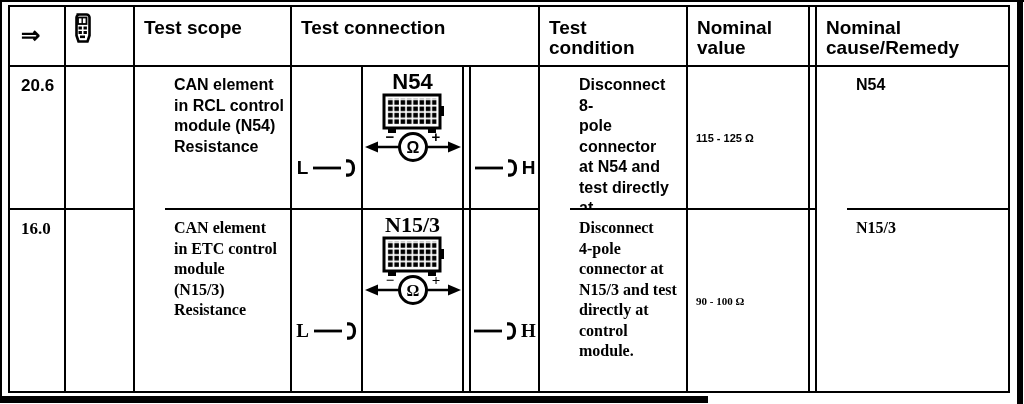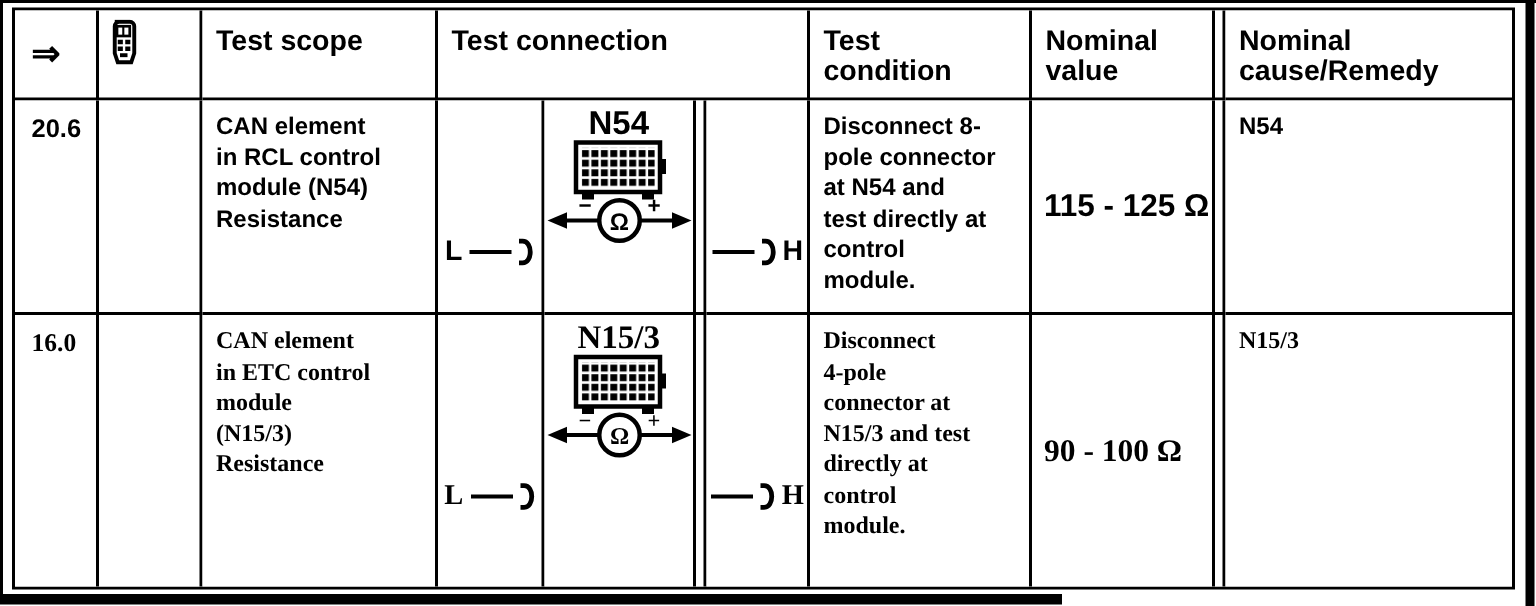--- a/index.html
+++ b/index.html
@@ -24,22 +24,22 @@
   }
   .c { border-right:2px solid #000; border-bottom:2px solid #000; box-sizing:border-box; background:#fff; overflow:hidden; }
   .last-col { border-right:none; }
   .r3 { border-bottom:none;font-family:Liberation Serif, serif; }
   .span-conn { grid-column:span 4; }
 
   .hdr { font-size:19px; line-height:20px; white-space:pre-line; padding:11px 4px 13px 9px; }
   .arrow-cell { font-size:23px; padding:15px 0 0 11px; }
   .icon-cell { padding:6px 0 0 6px; }
   .step { font-size:17px; padding:9px 0 0 11px; }
-  .txt { font-size:16px; line-height:20.5px; white-space:pre-line; padding:8px 4px 0 9px; }
-  .nominal { display:flex; align-items:center; font-size:21px; padding:0 0 0 8px; }
+  .txt { font-size:16px; line-height:20.5px; white-space:pre-line; padding:8px 4px 0 9px;margin-left:30px; }
+  .nominal { display:flex; align-items:center; font-size:11px; padding:0 0 0 8px; }
 
   .conn-side { display:flex; justify-content:center; padding-top:61px; }
   .conn-inner { display:flex; align-items:center; }
   .conn-letter { font-size:19px; line-height:22px; }
   .conn-mid { display:flex; flex-direction:column; align-items:center; padding-top:3px; }
   .diagram-label { font-size:22px; line-height:23px; }
   svg { display:block; }
 </style>
 </head>
 <body>

